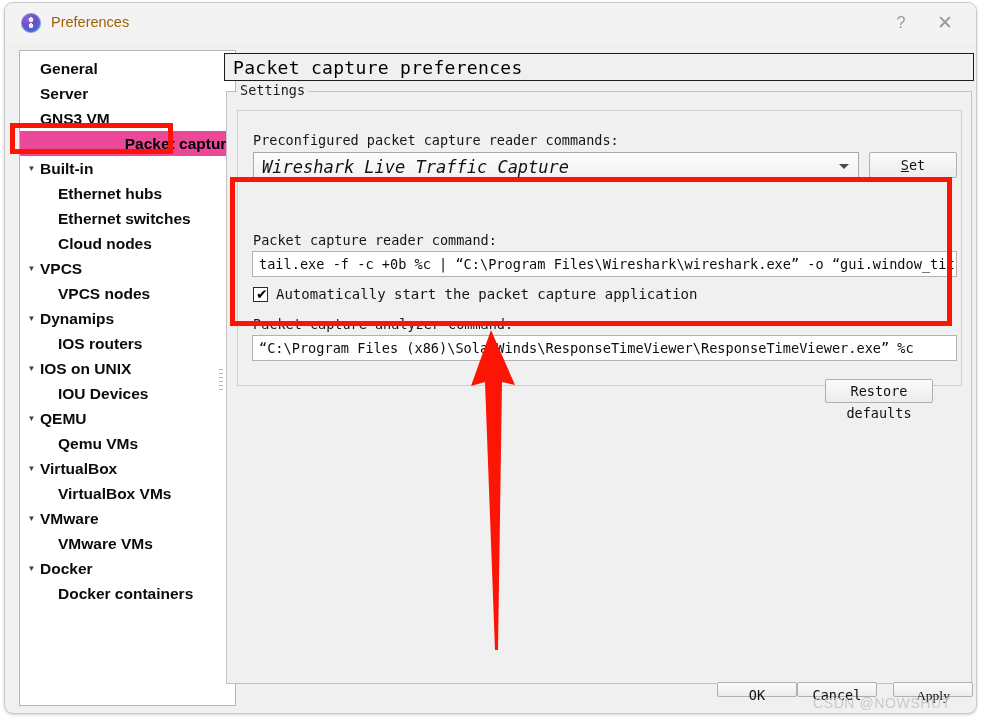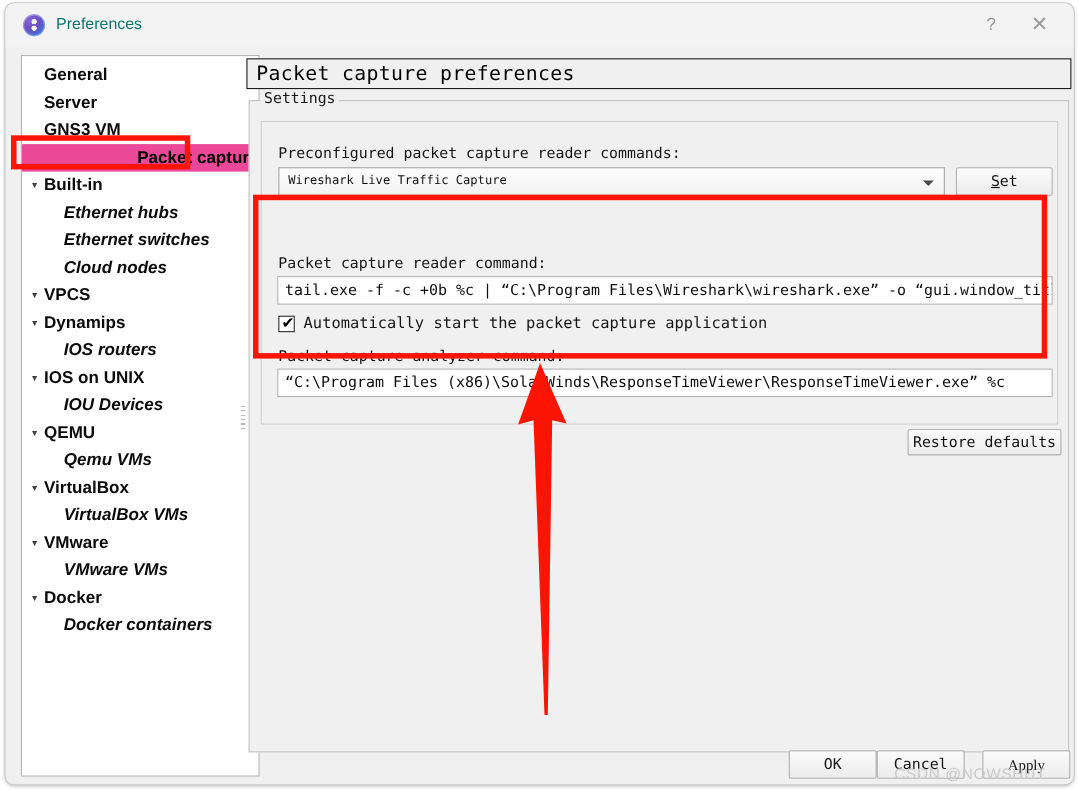--- a/index.html
+++ b/index.html
@@ -54,21 +54,21 @@
     border-radius: 50% 50% 45% 45%;
     background:
       radial-gradient(circle at 50% 22%, #ffffff 0 2.2px, rgba(255,255,255,0) 2.6px),
       radial-gradient(circle at 50% 72%, #ffffff 0 2.2px, rgba(255,255,255,0) 2.6px);
     opacity: 0.92;
   }
   .win-title {
     position: absolute;
     left: 46px; top: 11px;
     font-size: 14.5px;
-    color: #0f766e;
+    color: #a16207;
     white-space: nowrap;
   }
   .tb-btn {
     position: absolute;
     top: 8px;
     width: 26px; height: 24px;
     color: #9a9a9a;
     font-size: 17px;
     line-height: 24px;
     text-align: center;
@@ -105,21 +105,21 @@
   .tree-item .tw {
     position: absolute;
     left: 6px; top: 0;
     width: 11px; height: 25px;
     line-height: 25px;
     font-size: 8px;
     color: #3f3f3f;
     text-align: center;
   }
   .lbl-l0 { padding-left: 20px; }
-  .lbl-l1 { padding-left: 38px; font-style: italic; }
+  .lbl-l1 { padding-left: 38px; }
   .tree-item.selected {
     background: #ec4899;
     text-align: right;
   }
   .tree-item.selected .lbl-l0,
   .tree-item.selected .lbl-l1 { color: #000; }
 
   .splitter-grip {
     position: absolute;
     left: 214px; top: 366px;
@@ -188,23 +188,24 @@
   .combo {
     position: absolute;
     box-sizing: border-box;
     background: linear-gradient(to bottom, #fdfdfd 0%, #f2f2f2 100%);
     border: 1px solid #a9a9a9;
   }
   .combo .combo-text {
     position: absolute;
     left: 8px; top: 4px;
     font-family: "DejaVu Sans Mono", "Liberation Mono", monospace;
-    font-size: 11px;
+    font-size: 17px;
     color: #111;
     white-space: nowrap;
+    font-style: italic;
   }
   .combo .arrow {
     position: absolute;
     right: 9px; top: 11px;
     width: 0; height: 0;
     border-left: 5px solid transparent;
     border-right: 5px solid transparent;
     border-top: 5px solid #4a4a4a;
   }
 
@@ -272,21 +273,21 @@
 
   
   .bottom-bar {
     position: absolute;
     left: 712px; top: 679px;
     height: 28px;
   }
   .dlg-btn {
     position: absolute;
     top: 0;
-    width: 80px; height: 26px;
+    width: 80px; height: 15px;
     line-height: 25px;
   }
 
   
   .redbox {
     position: absolute;
     border: 5px solid #fc1405;
     box-sizing: border-box;
     pointer-events: none;
   }
@@ -329,20 +330,21 @@
       <div class="tree" id="tree-host">
           <div class="tree-item"><span class="lbl-l0">General</span></div>
           <div class="tree-item"><span class="lbl-l0">Server</span></div>
           <div class="tree-item"><span class="lbl-l0">GNS3 VM</span></div>
           <div class="tree-item selected"><span class="lbl-l0">Packet capture</span></div>
           <div class="tree-item"><span class="tw">▼</span><span class="lbl-l0">Built-in</span></div>
           <div class="tree-item"><span class="lbl-l1">Ethernet hubs</span></div>
           <div class="tree-item"><span class="lbl-l1">Ethernet switches</span></div>
           <div class="tree-item"><span class="lbl-l1">Cloud nodes</span></div>
           <div class="tree-item"><span class="tw">▼</span><span class="lbl-l0">VPCS</span></div>
+          <div class="tree-item"><span class="lbl-l1">VPCS nodes</span></div>
           <div class="tree-item"><span class="tw">▼</span><span class="lbl-l0">Dynamips</span></div>
           <div class="tree-item"><span class="lbl-l1">IOS routers</span></div>
           <div class="tree-item"><span class="tw">▼</span><span class="lbl-l0">IOS on UNIX</span></div>
           <div class="tree-item"><span class="lbl-l1">IOU Devices</span></div>
           <div class="tree-item"><span class="tw">▼</span><span class="lbl-l0">QEMU</span></div>
           <div class="tree-item"><span class="lbl-l1">Qemu VMs</span></div>
           <div class="tree-item"><span class="tw">▼</span><span class="lbl-l0">VirtualBox</span></div>
           <div class="tree-item"><span class="lbl-l1">VirtualBox VMs</span></div>
           <div class="tree-item"><span class="tw">▼</span><span class="lbl-l0">VMware</span></div>
           <div class="tree-item"><span class="lbl-l1">VMware VMs</span></div>
@@ -386,21 +388,21 @@
           </div>
           <div class="ck-label">Automatically start the packet capture application</div>
         </div>
 
         <div class="fld-label" style="left:26px; top:224px;">Packet capture analyzer command:</div>
 
         <div class="textfield" style="left:25px; top:243px; width:705px; height:26px;">
           <div class="tf-text">“C:\Program Files (x86)\SolarWinds\ResponseTimeViewer\ResponseTimeViewer.exe” %c</div>
         </div>
 
-        <div class="btn" style="left:598px; top:298px; width:140px; height:24px; line-height:22px;">Restore defaults</div>
+        <div class="btn" style="left:598px; top:287px; width:108px; height:24px; line-height:22px;">Restore defaults</div>
       </div>
     </div>
 
     <div class="bottom-bar">
       <div class="btn dlg-btn" style="left:0px;">OK</div>
       <div class="btn dlg-btn" style="left:80px;">Cancel</div>
       <div class="btn dlg-btn" style="left:176px;font-family:Liberation Serif, serif;">Apply</div>
     </div>
   </div>
 

